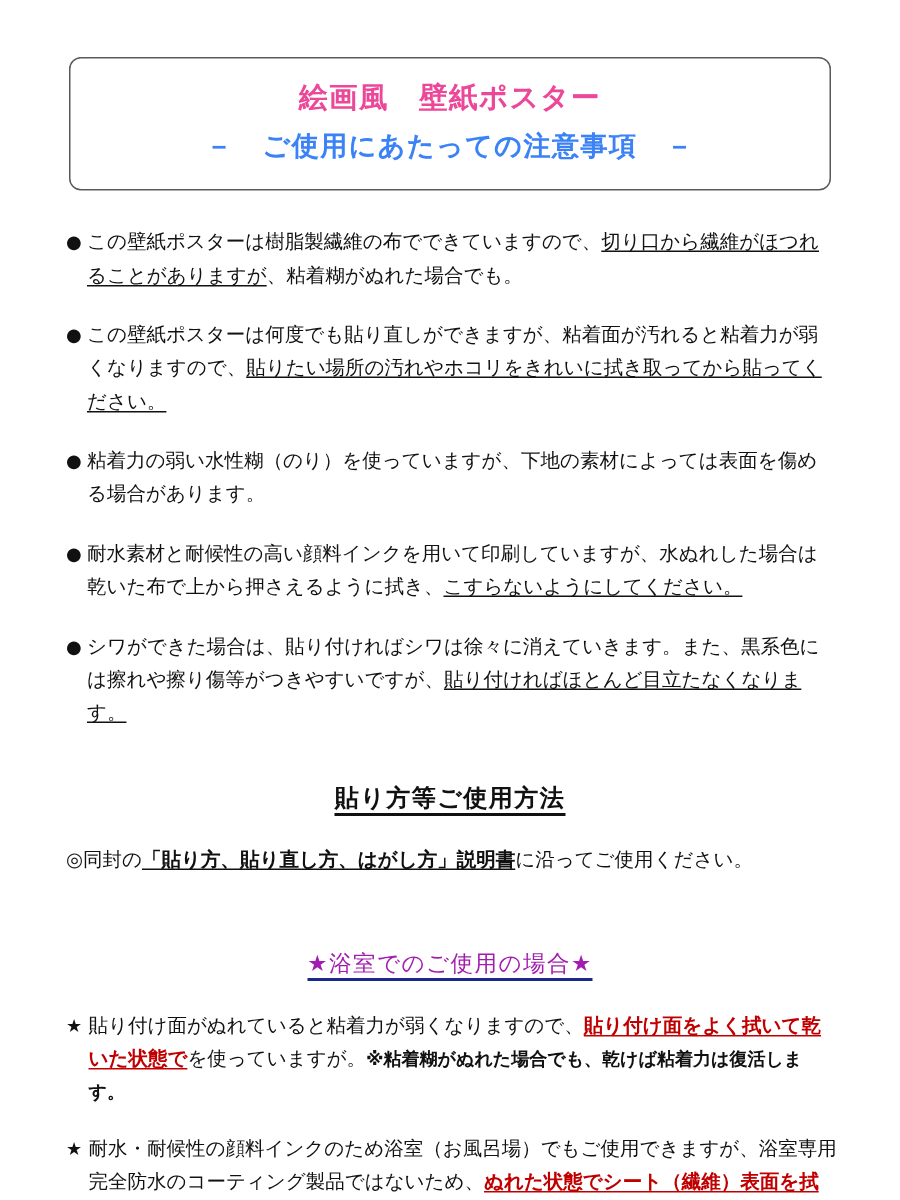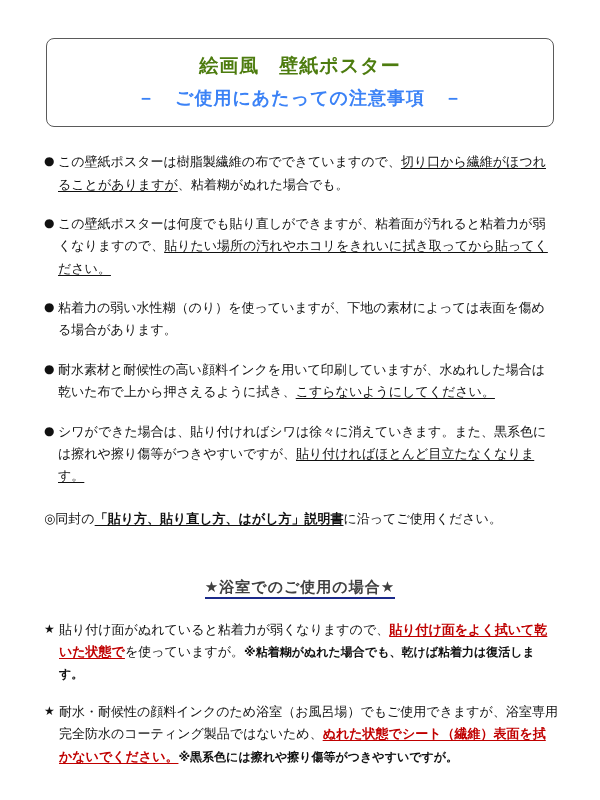--- a/index.html
+++ b/index.html
@@ -28,21 +28,21 @@
     border: 1px solid #5a5a5a;
     border-radius: 8px;
     padding: 12px 10px 14px 10px;
     text-align: center;
     line-height: 1.55;
   }
   .title-main {
     font-size: 19px;
     font-weight: bold;
     letter-spacing: 1px;
-    color: #4d7c0f;
+    color: #ec4899;
   }
   .title-sub {
     font-size: 18px;
     font-weight: bold;
     letter-spacing: 1px;
     color: #3b82f6;
     margin-top: 4px;
   }
 
   
@@ -90,22 +90,22 @@
     font-weight: bold;
     text-decoration: underline;
     text-underline-offset: 2px;
   }
 
   
   .bath-heading {
     text-align: center;
     margin-top: 48px;
     font-size: 15px;
-    font-weight: bold;
-    color: #404040;
+    font-weight: normal;
+    color: #a21caf;
     letter-spacing: 1px;
   }
   .bath-heading span {
     border-bottom: 2px solid #1b2a8a;
     padding-bottom: 1px;
   }
 
   .bath-list {
     margin: 22px 14px 0 16px;
   }
@@ -156,20 +156,23 @@
     <div class="notice-item">
       <span class="bullet">●</span>
       <span class="notice-text"><span>耐水素材と耐候性の高い顔料インクを用いて印刷していますが、水ぬれした場合は乾いた布で上から押さえるように拭き、</span><span class="u">こすらないようにしてください。</span></span>
     </div>
     <div class="notice-item">
       <span class="bullet">●</span>
       <span class="notice-text"><span>シワができた場合は、貼り付ければシワは徐々に消えていきます。また、黒系色には擦れや擦り傷等がつきやすいですが、</span><span class="u">貼り付ければほとんど目立たなくなります。</span></span>
     </div>
   </div>
 
+  <div class="section-heading">
+    <span>貼り方等ご使用方法</span>
+  </div>
 
   <div class="usage-line">
     <span>◎</span><span>同封の</span><span class="strong-u">「貼り方、貼り直し方、はがし方」説明書</span><span>に沿ってご使用ください。</span>
   </div>
 
   <div class="bath-heading">
     <span>★浴室でのご使用の場合★</span>
   </div>
 
   <div class="bath-list">

